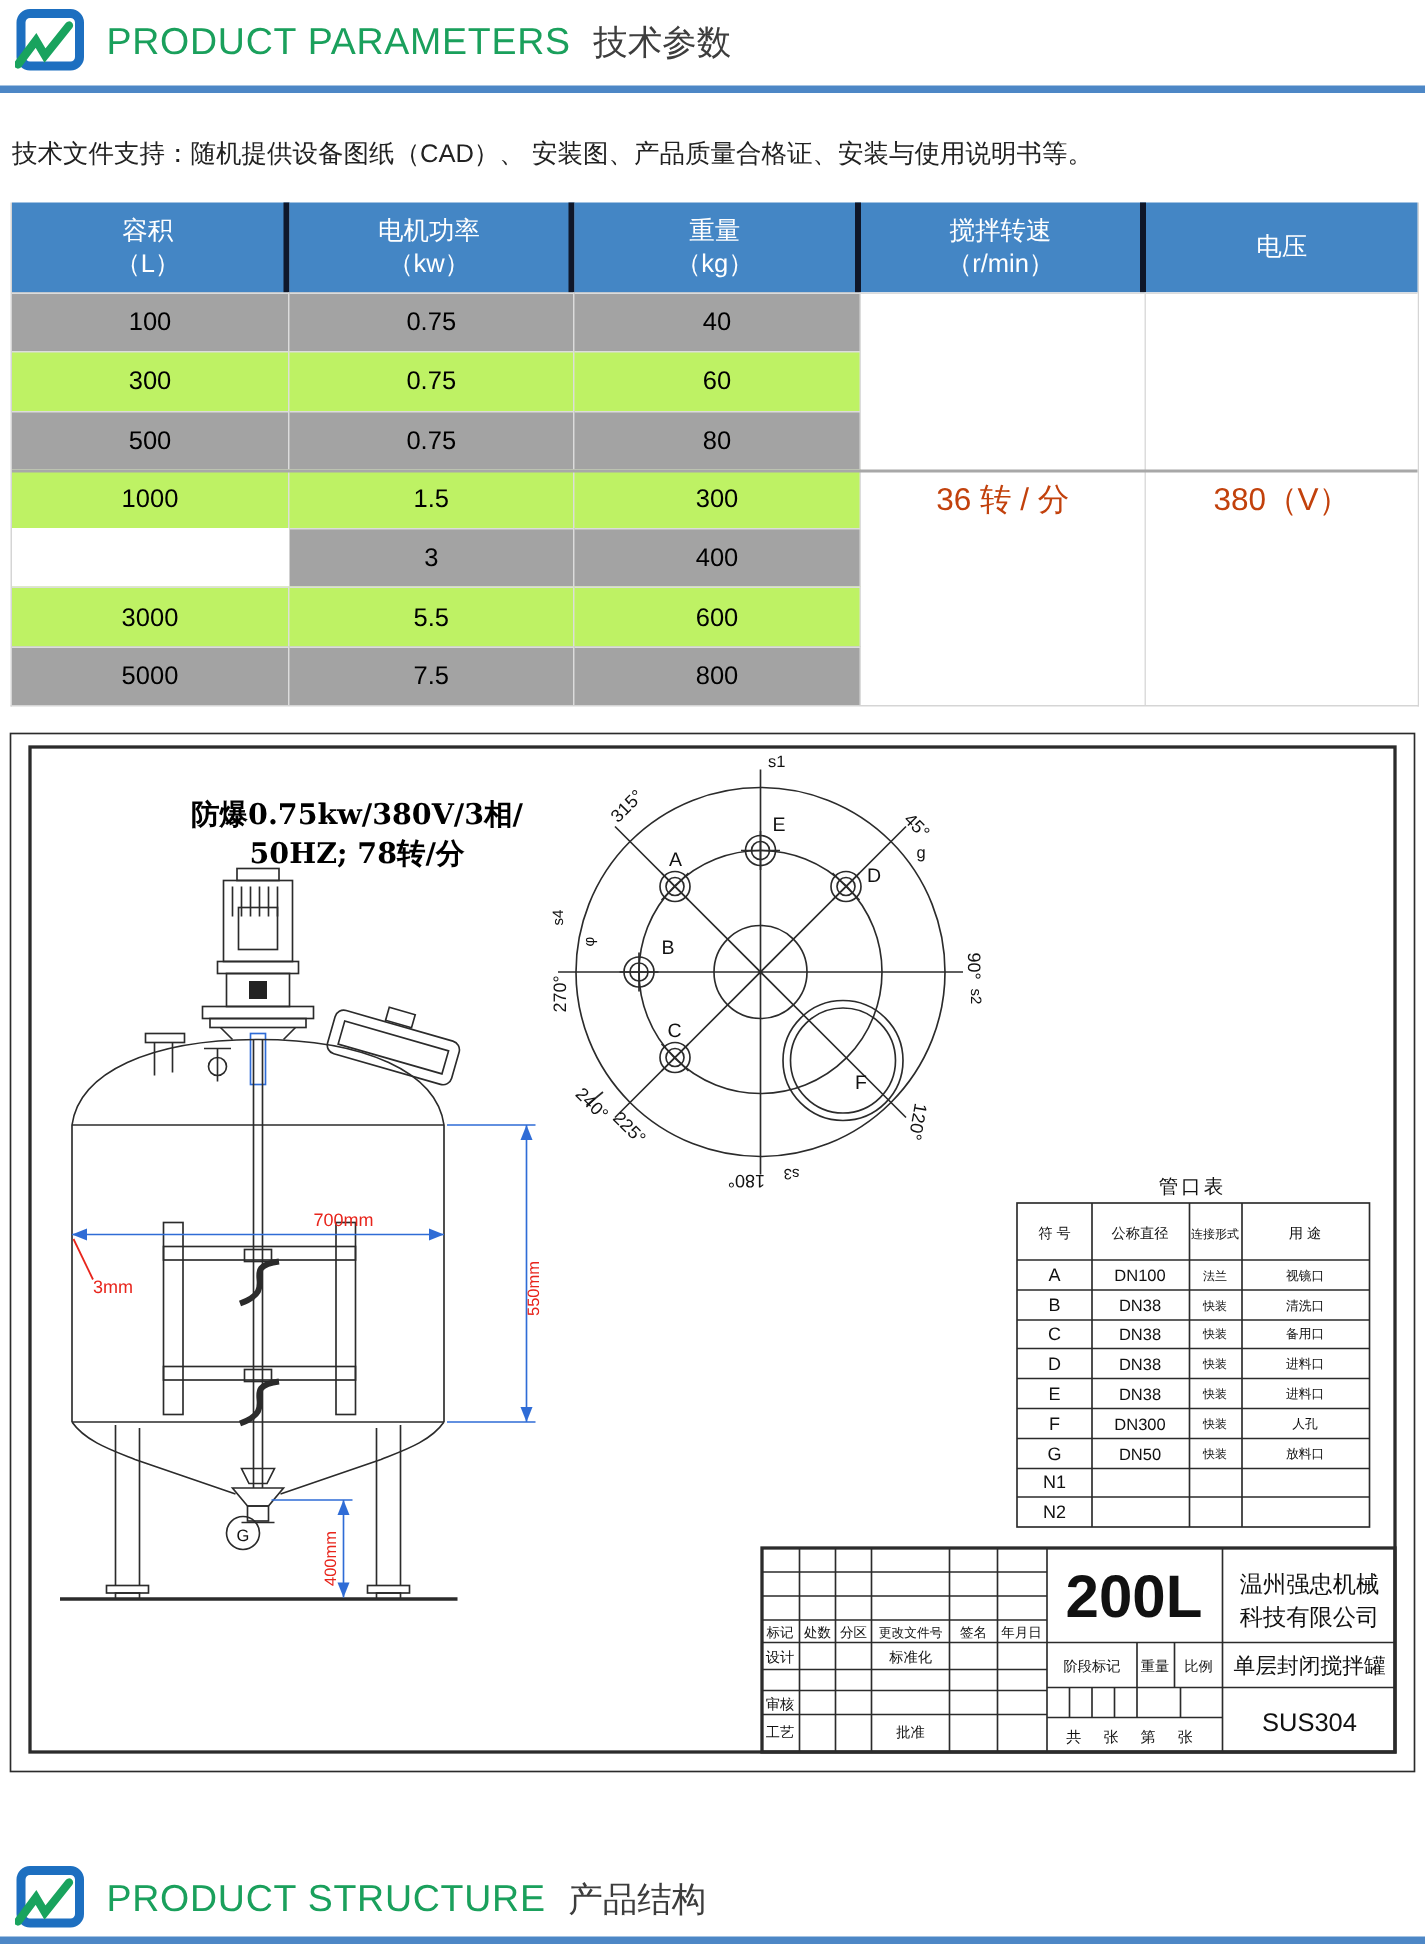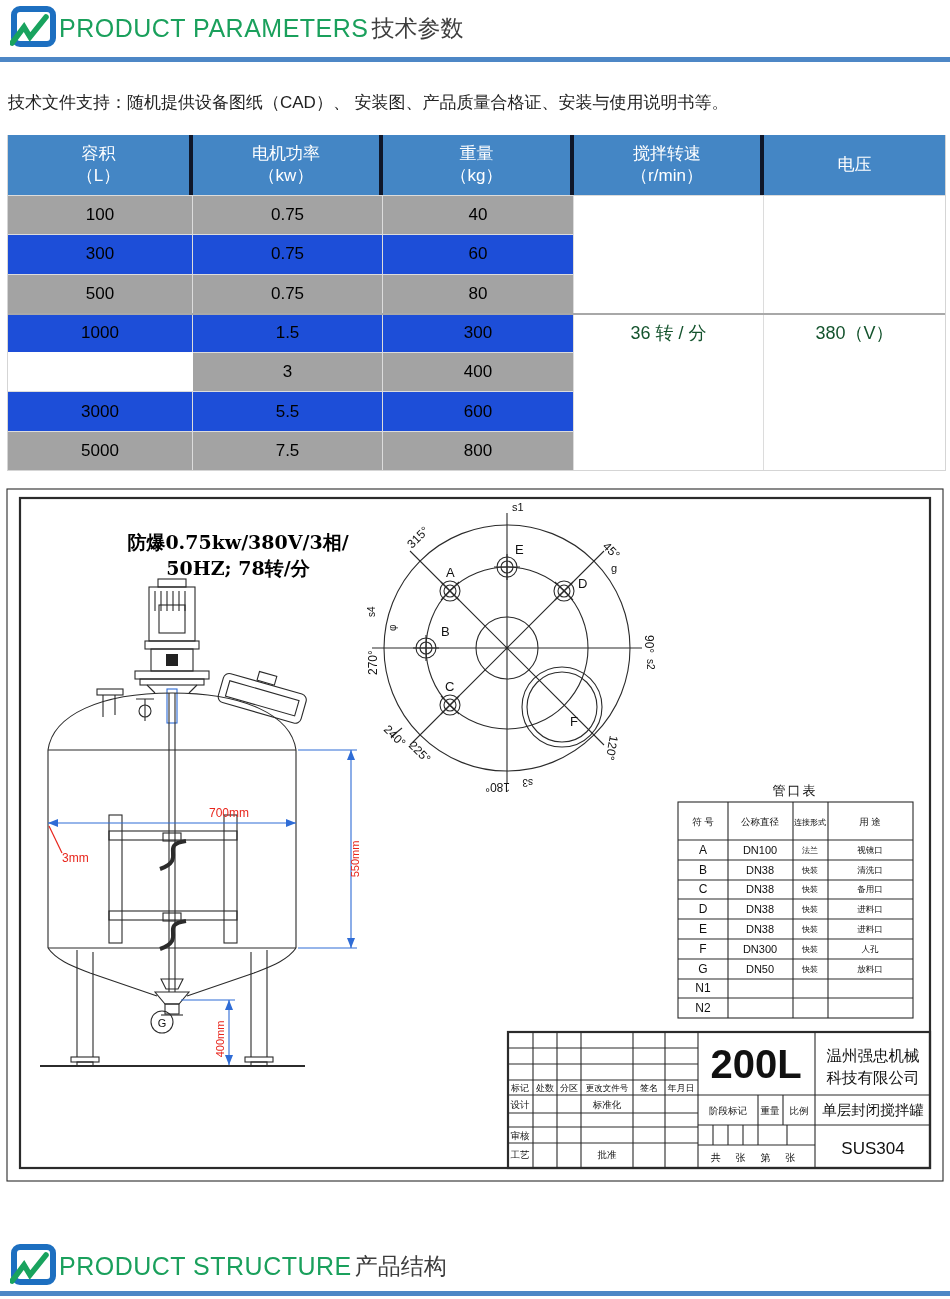--- a/index.html
+++ b/index.html
@@ -1,39 +1,39 @@
 <!DOCTYPE html>
 <html><head>
 <meta charset="utf-8">
 <style>
   html,body{margin:0;padding:0}
   body{width:950px;height:1299px;position:relative;background:#fff;overflow:hidden;
        font-family:"Liberation Sans","DejaVu Sans",sans-serif;}
-  .sec-header{position:absolute;left:0;display:flex;align-items:center;gap:3px;height:50px}
+  .sec-header{position:absolute;left:0;display:flex;align-items:center;gap:15px;height:50px}
   #hdr1{top:3px}
   #hdr2{top:1241px}
   .logo{width:46px;height:44px;margin-left:10px;flex:0 0 auto}
   .t-en{font-size:25px;color:#1aa05c;letter-spacing:.5px;white-space:nowrap}
   .t-cn{font-size:23px;color:#3d3d3d;white-space:nowrap}
   .divider{position:absolute;left:0;width:950px;height:5px;background:#4d87c6}
   #div1{top:57px}
   #div2{top:1291px}
   .intro{position:absolute;left:8px;top:91px;font-size:17px;color:#222;white-space:nowrap}
 
   .ptable{position:absolute;left:7px;top:135px;display:grid;
           grid-template-columns:185px 190px 191px 190px 181px;
           grid-template-rows:60px repeat(7,39.3px);
           border:1px solid #d5d5d5;border-top:none;}
   .ph{background:#4486c5;color:#fff;display:flex;flex-direction:column;align-items:center;
       justify-content:center;font-size:17px;line-height:1.32;border-right:4px solid #0f172a}
   .ph.last{border-right:none}
   .pc{display:flex;align-items:center;justify-content:center;font-size:17px;color:#000;
-      border-right:1px solid #dcdcdc;border-top:1px solid #dcdcdc;background:#1d4ed8}
+      border-right:1px solid #dcdcdc;border-top:1px solid #dcdcdc;background:#bef264}
   .pc.alt{background:#a3a3a3}
-  .pm{display:flex;align-items:center;justify-content:center;font-size:18px;color:#14532d;
+  .pm{display:flex;align-items:center;justify-content:center;font-size:21px;color:#c2410c;
       border-right:1px solid #dcdcdc;border-top:1px solid #dcdcdc;background:#fff}
   .pm.last{border-right:none}
   .seam{position:absolute;left:0;right:0;top:178px;height:2px;background:#a8a8a8;z-index:2}
 
   .draw{position:absolute;left:5px;top:487px;width:940px;height:698px}
   svg .ln{stroke:#2b2b2b;fill:none;stroke-width:1.1}
   svg .thk{stroke-width:2.2}
   svg .bl{stroke:#2f6cd6;fill:none;stroke-width:1.1}
   svg .bfill{fill:#2f6cd6;stroke:none}
   svg text{font-family:"Liberation Sans","DejaVu Sans",sans-serif;fill:#111;stroke:none}

